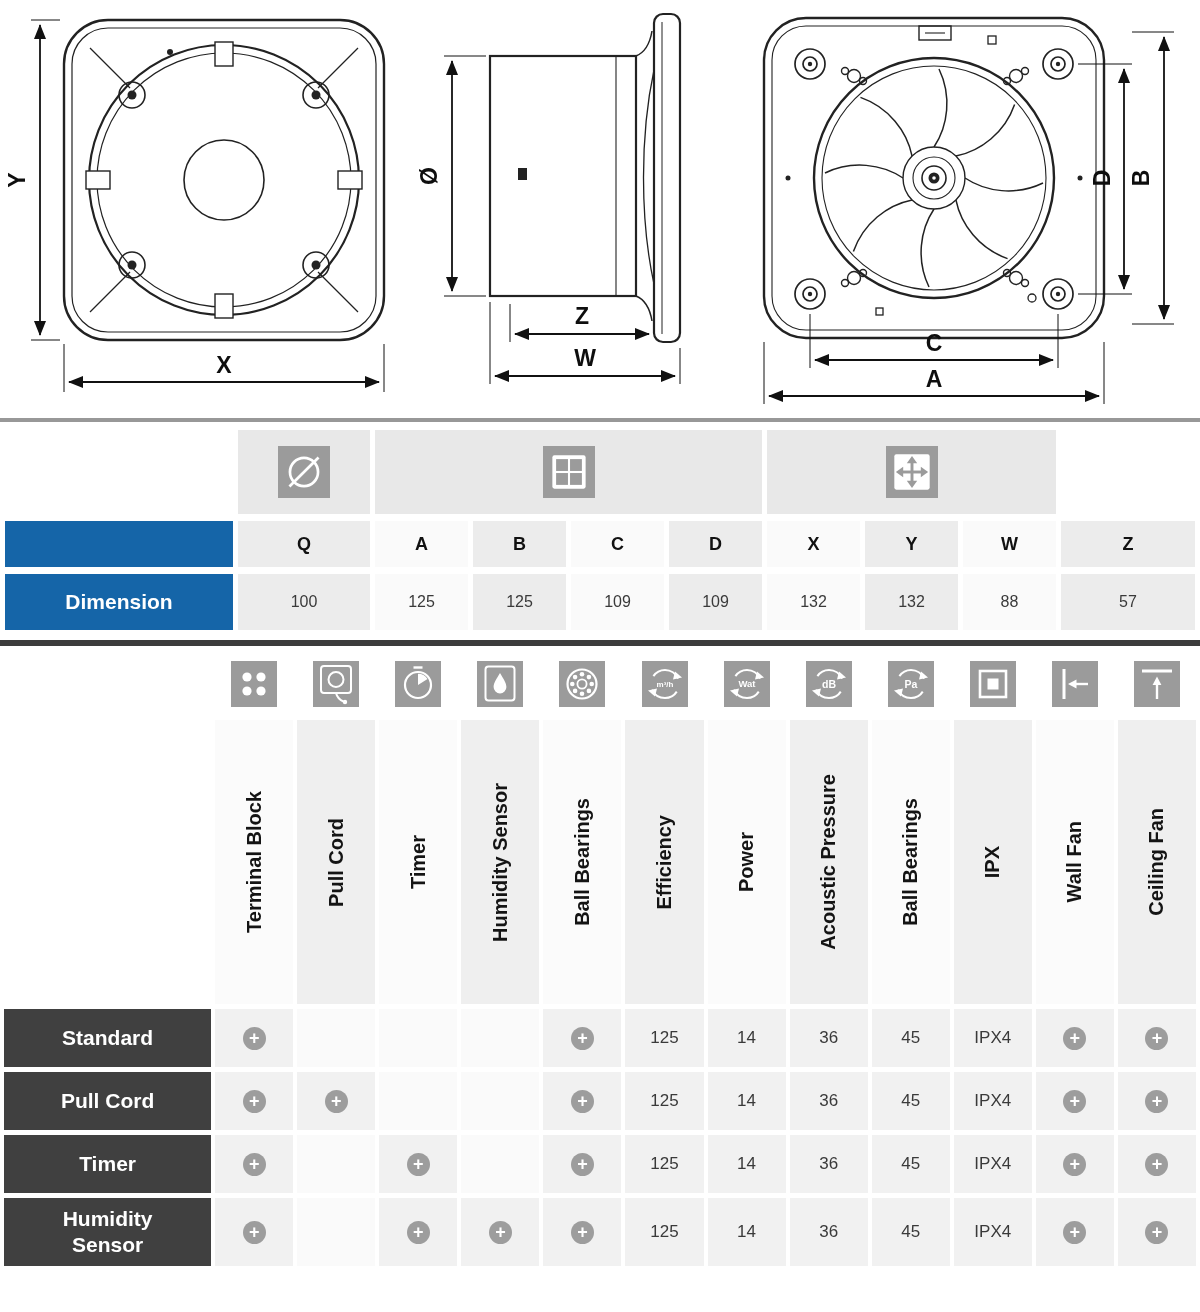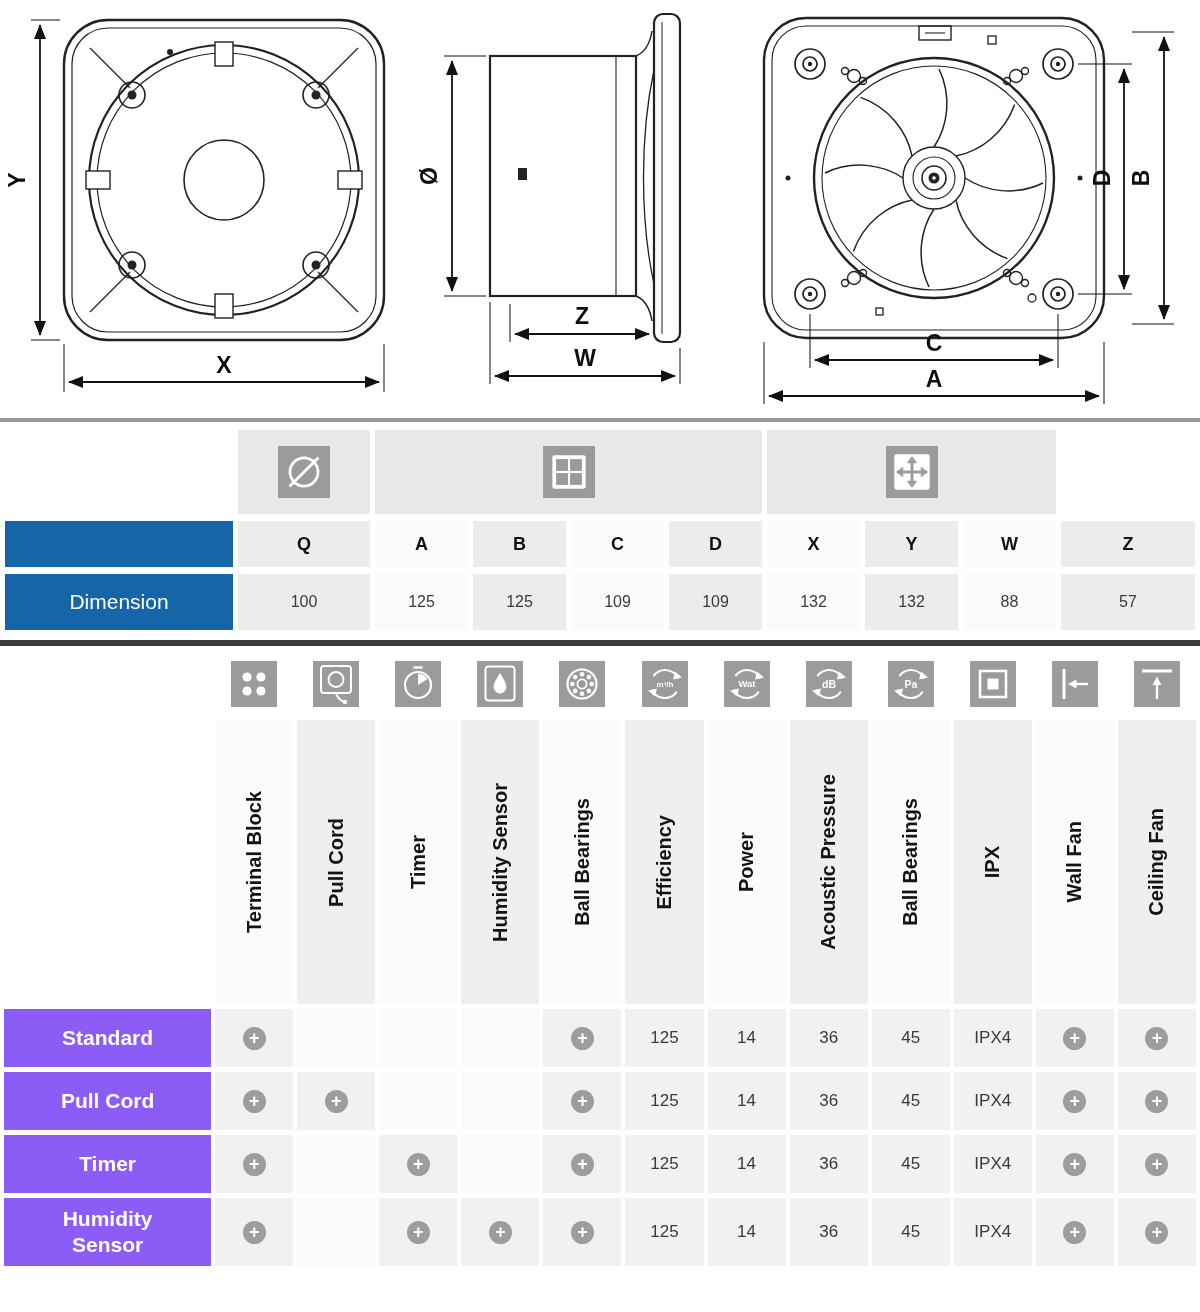--- a/index.html
+++ b/index.html
@@ -14,32 +14,32 @@
   .dim-table{border-spacing:5px 7px;margin-top:1px}
   .feat-table{border-spacing:4px 5px;margin-top:2px}
   td{text-align:center;vertical-align:middle}
   .blank{background:#fff}
   .blue{background:#1565a8}
   .dim-table .icon-cell{height:84px;background:#e8e8e8}
   .dim-table .head-cell{height:46px;font-weight:bold;font-size:18px;background:#fafafa}
   .dim-table .head-cell.alt{background:#ececec}
   .dim-table .val-cell{height:56px;font-size:16px;color:#3a3a3a;background:#fafafa}
   .dim-table .val-cell.alt{background:#ececec}
-  .dim-row-label{color:#fff;font-weight:normal;font-size:21px}
+  .dim-row-label{color:#fff;font-weight:bold;font-size:21px}
   .icon-box{width:46px;height:46px;background:#9b9b9b;border-radius:0;margin:0 auto}
   .icon-box.lg{width:52px;height:52px}
   .feat-table .ft-icon-cell{height:62px;background:#fff}
   .feat-table .ft-head-cell{height:284px;background:#fbfbfb;padding:0}
   .feat-table .ft-head-cell.alt{background:#efefef}
   .vwrap{display:flex;align-items:center;justify-content:center;height:284px}
   .vtext{display:inline-block;writing-mode:vertical-rl;transform:rotate(180deg);font-weight:bold;font-size:20px;color:#141414;white-space:nowrap}
   .ft-cell{height:58px;background:#f1f1f1;font-size:17px;color:#3a3a3a}
   .ft-cell.empty{background:#fafafa}
   .ft-data-row:last-child .ft-cell{height:68px}
-  .row-label{background:#8b5cf6;color:#fff;font-weight:bold;font-size:21px;padding:0 26px;line-height:1.25}
+  .row-label{background:#404040;color:#fff;font-weight:bold;font-size:21px;padding:0 26px;line-height:1.25}
   .plus{display:inline-block;width:23px;height:23px;border-radius:50%;background:#9d9d9d;color:#fff;font-weight:bold;font-size:18px;line-height:23px;text-align:center}
 </style>
 </head>
 <body>
 
 <div class="drawings">
 
   <svg width="378" height="408" viewBox="0 0 378 408">
     <defs>
         <marker id="ah1" markerWidth="15" markerHeight="12" refX="14" refY="6" orient="auto-start-reverse" markerUnits="userSpaceOnUse">

